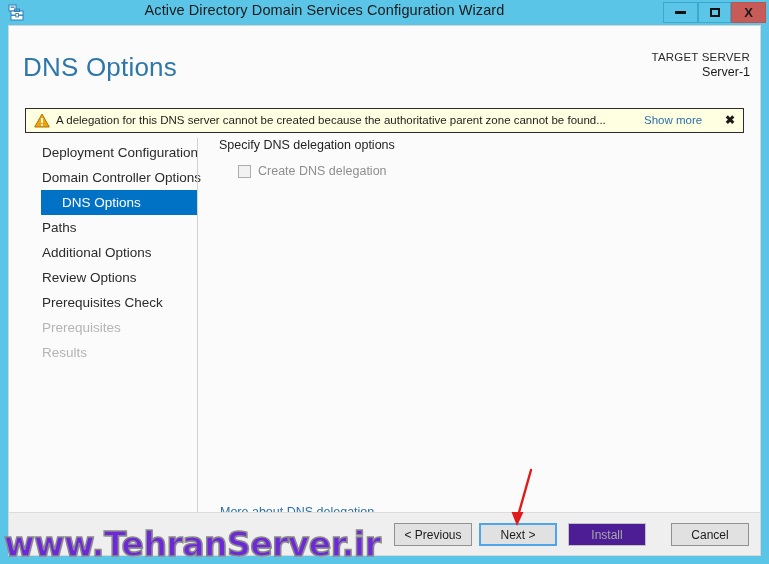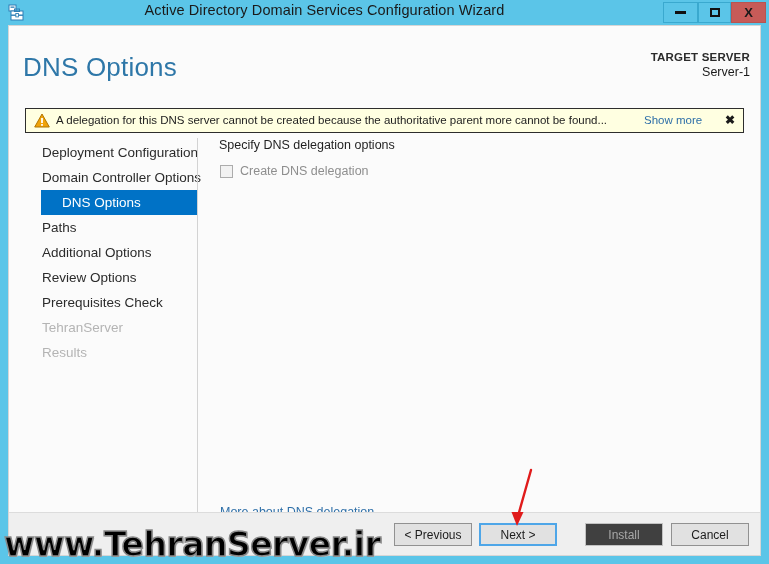--- a/index.html
+++ b/index.html
@@ -101,21 +101,20 @@
     position: absolute;
     right: 10px; top: 24px;
     text-align: right;
     line-height: 15px;
   }
   #target-server-label {
     font-size: 11.5px;
     color: #2b2b2b;
     letter-spacing: 0.2px;
     display: block;
-    font-weight: bold;
   }
   #target-server-name {
     font-size: 12.5px;
     color: #1b1b1b;
     display: block;
   }
 
   
   #warning-banner {
     position: absolute;
@@ -198,21 +197,21 @@
     width: 540px;
   }
   #content-heading {
     font-size: 12.5px;
     color: #1f1f1f;
     margin: 0 0 12px 5px;
   }
   #delegation-row {
     display: flex;
     align-items: center;
-    margin-left: 6px;
+    margin-left: 24px;
   }
   #delegation-checkbox {
     width: 13px; height: 13px;
     border: 1px solid #acacac;
     background: #f2f2f2;
     box-sizing: border-box;
     display: inline-block;
   }
   #delegation-label {
     font-size: 12.5px;
@@ -252,42 +251,42 @@
     justify-content: center;
     cursor: pointer;
   }
   #btn-previous { left: 385px; width: 78px; }
   #btn-next {
     left: 470px; width: 78px;
     border: 2px solid #4EA6E8;
     background: #E1E1E1;
   }
   #btn-install {
-    left: 576px; width: 78px;
+    left: 559px; width: 78px;
     color: #a7a7a7;
     border-color: #c2c2c2;
-    background: #404040;
+    background: #4c1d95;
     cursor: default;
   }
   #btn-cancel { left: 662px; width: 78px; }
 
   
   #arrow-annotation {
     position: absolute;
     left: 495px; top: 468px;
     width: 50px; height: 62px;
     pointer-events: none;
   }
   #watermark {
     position: absolute;
     left: 4px; top: 525px;
     font-size: 33px;
     font-weight: bold;
     font-family: "DejaVu Sans", sans-serif;
-    color: #000000;
+    color: #6d28d9;
     letter-spacing: -0.5px;
     -webkit-text-stroke: 1.5px #888888;
     text-shadow: 1px 1px 0 #bdbdbd;
     white-space: nowrap;
     pointer-events: none;
   }
 </style>
 </head>
 <body>
 
@@ -324,34 +323,34 @@
     </div>
 
     <div id="warning-banner">
       <span id="warning-icon">
         <svg width="16" height="15" viewBox="0 0 16 15">
           <polygon points="8,1 15.3,14 0.7,14" fill="#F0A30A" stroke="#B07400" stroke-width="1" stroke-linejoin="round"></polygon>
           <rect x="7.1" y="5" width="1.8" height="5" fill="#ffffff"></rect>
           <rect x="7.1" y="11" width="1.8" height="1.8" fill="#ffffff"></rect>
         </svg>
       </span>
-      <span id="warning-text">A delegation for this DNS server cannot be created because the authoritative parent more cannot be found...</span>
+      <span id="warning-text">A delegation for this DNS server cannot be created because the authoritative parent zone cannot be found...</span>
       <span id="show-more-link">Show more</span>
       <span id="banner-close">✖</span>
     </div>
 
     <div id="sidebar">
       <div class="nav-item">Deployment Configuration</div>
       <div class="nav-item">Domain Controller Options</div>
       <div class="nav-item selected">DNS Options</div>
       <div class="nav-item">Paths</div>
       <div class="nav-item">Additional Options</div>
       <div class="nav-item">Review Options</div>
       <div class="nav-item">Prerequisites Check</div>
-      <div class="nav-item disabled">TehranServer</div>
+      <div class="nav-item disabled">Prerequisites</div>
       <div class="nav-item disabled">Results</div>
     </div>
     <div id="sidebar-divider"></div>
 
     <div id="content">
       <div id="content-heading">Specify DNS delegation options</div>
       <div id="delegation-row">
         <span id="delegation-checkbox"></span>
         <span id="delegation-label">Create DNS delegation</span>
       </div>

